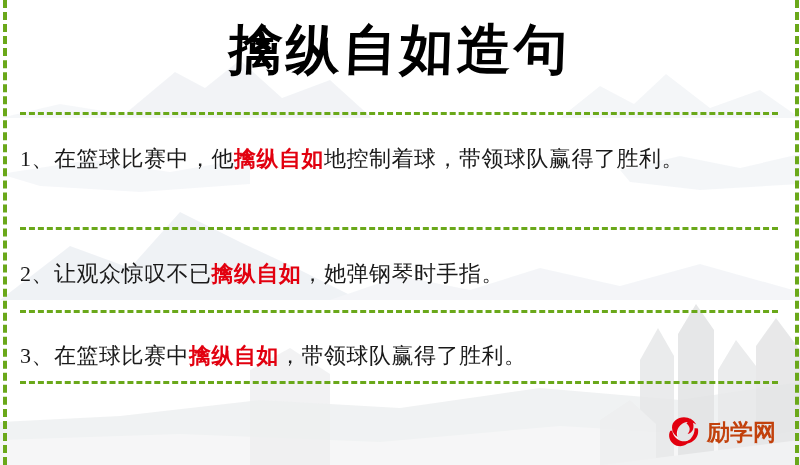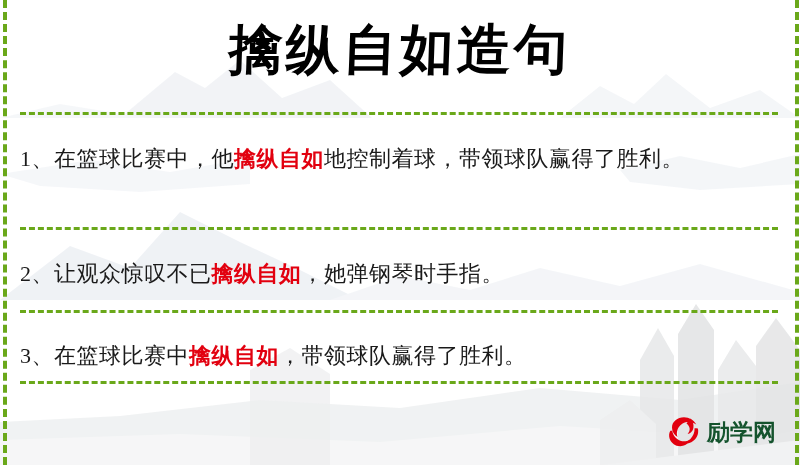--- a/index.html
+++ b/index.html
@@ -119,21 +119,21 @@
   .logo-mark {
     width: 36px;
     height: 36px;
     flex: none;
   }
   .logo-text {
     font-family: "DejaVu Sans", "Liberation Sans", sans-serif;
     font-weight: 700;
     font-size: 23px;
     line-height: 26px;
-    color: #14532d;
+    color: #c2410c;
     letter-spacing: 0px;
     white-space: nowrap;
   }
 </style>
 </head>
 <body>
 
 <div class="page">
 
   <div class="wash wash-top">

